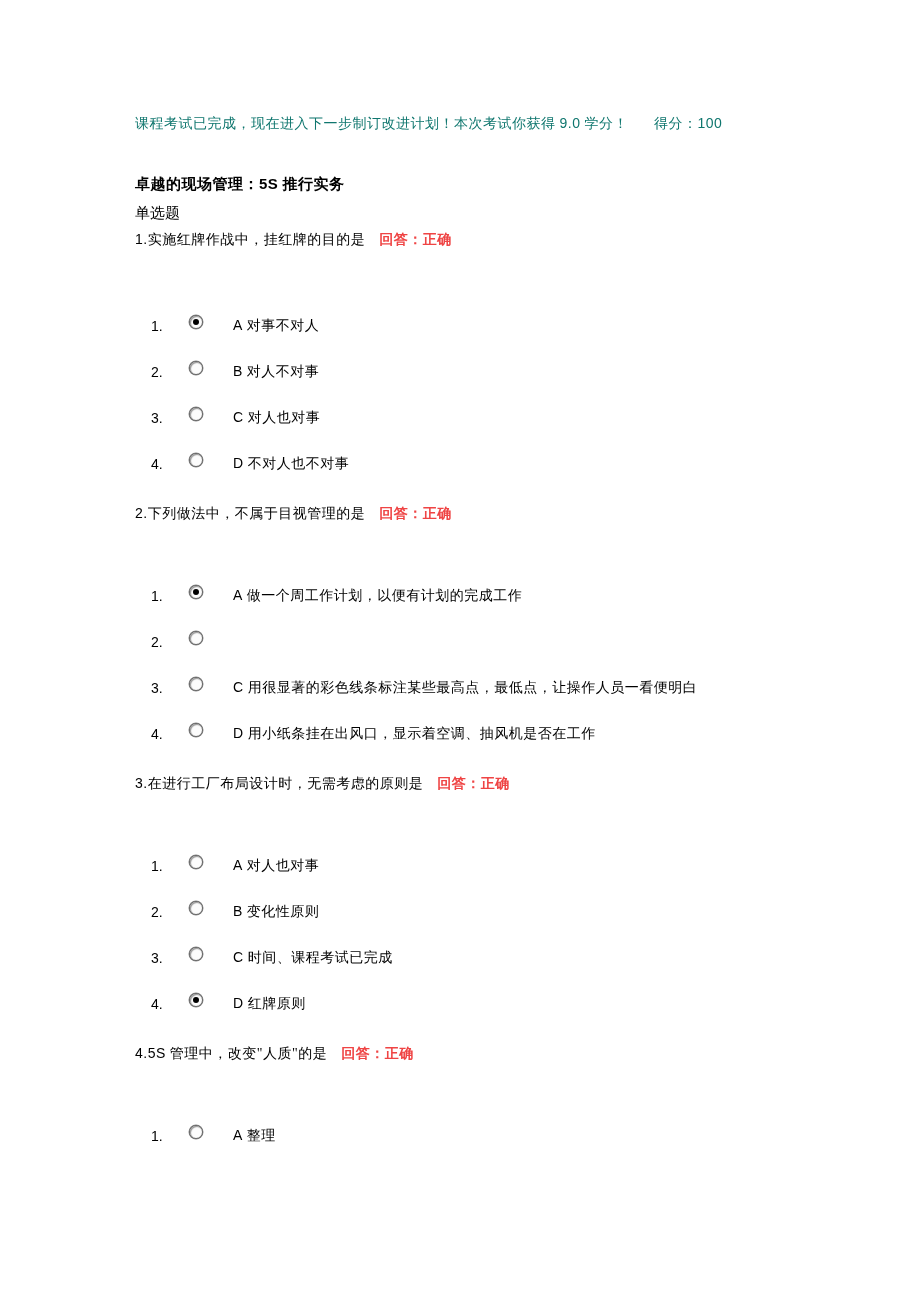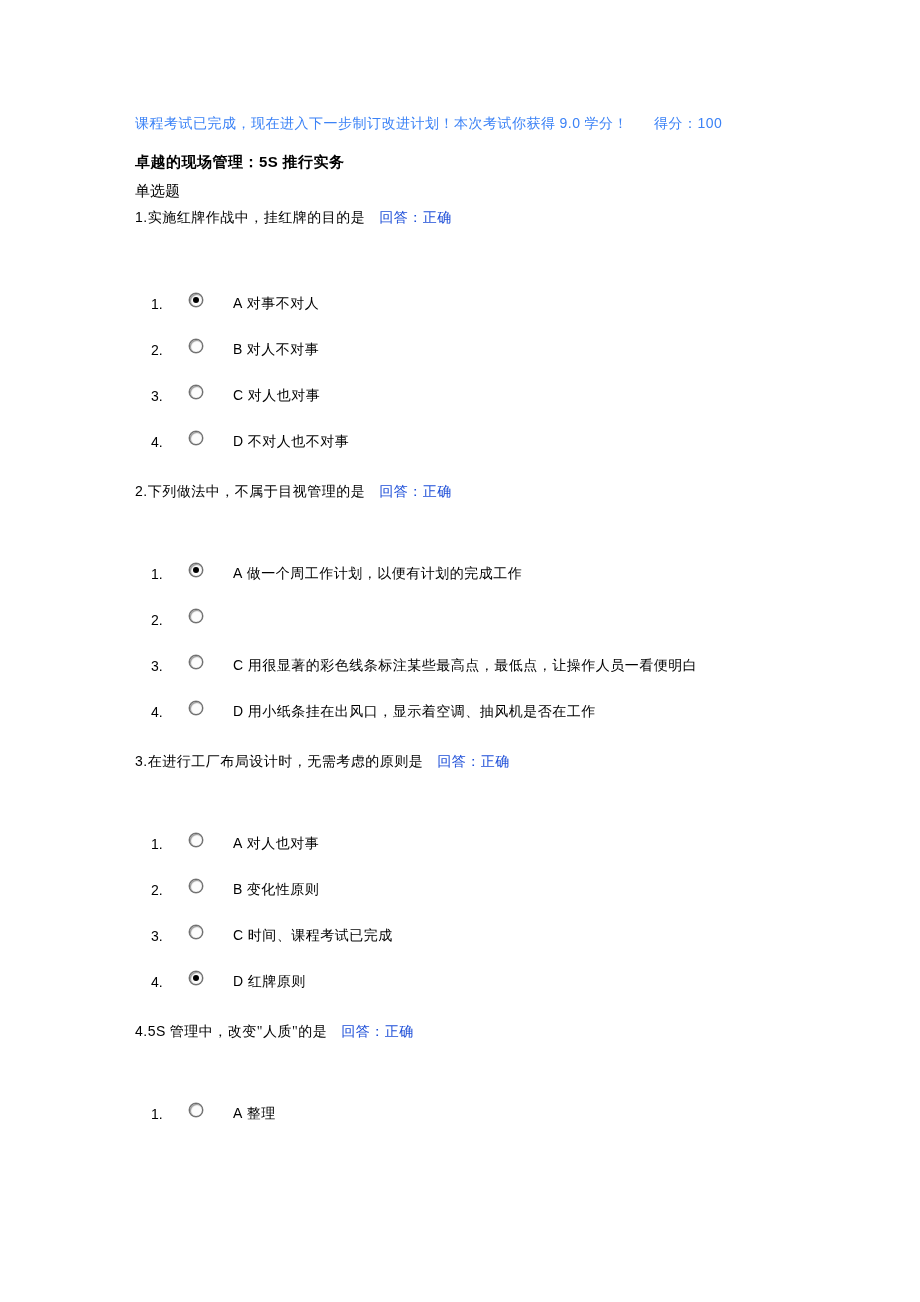--- a/index.html
+++ b/index.html
@@ -11,33 +11,33 @@
     color: #000000;
   }
   .page {
     width: 920px;
     height: 1302px;
     box-sizing: border-box;
     padding: 115px 130px 0 135px;
     position: relative;
   }
   .notice {
-    color: #3b82f6;
+    color: #0f766e;
     font-family: "SimSun", "宋体", serif;
     font-size: 14px;
     letter-spacing: 0.5px;
   }
   .notice .score {
     font-family: Arial, sans-serif;
   }
   .notice .right {
     margin-left: 22px;
   }
   .title {
-    margin-top: 20px;
+    margin-top: 42px;
     font-weight: bold;
     font-size: 15px;
     font-family: "SimSun", "宋体", serif;
     letter-spacing: 0.5px;
   }
   .title .latin {
     font-family: Arial, sans-serif;
   }
   .section-type {
     margin-top: 10px;
@@ -46,21 +46,22 @@
   }
   .q-stem {
     margin-top: 8px;
     font-size: 14px;
     letter-spacing: 0.5px;
   }
   .q-stem .num {
     font-family: Arial, sans-serif;
   }
   .answer {
-    color: #1d4ed8;
+    color: #ef4444;
+    font-weight: bold;
   }
   .answer-gap {
     display: inline-block;
     width: 14px;
   }
   .options {
     margin-top: 54px;
     padding-left: 10px;
   }
   .options.tight {

